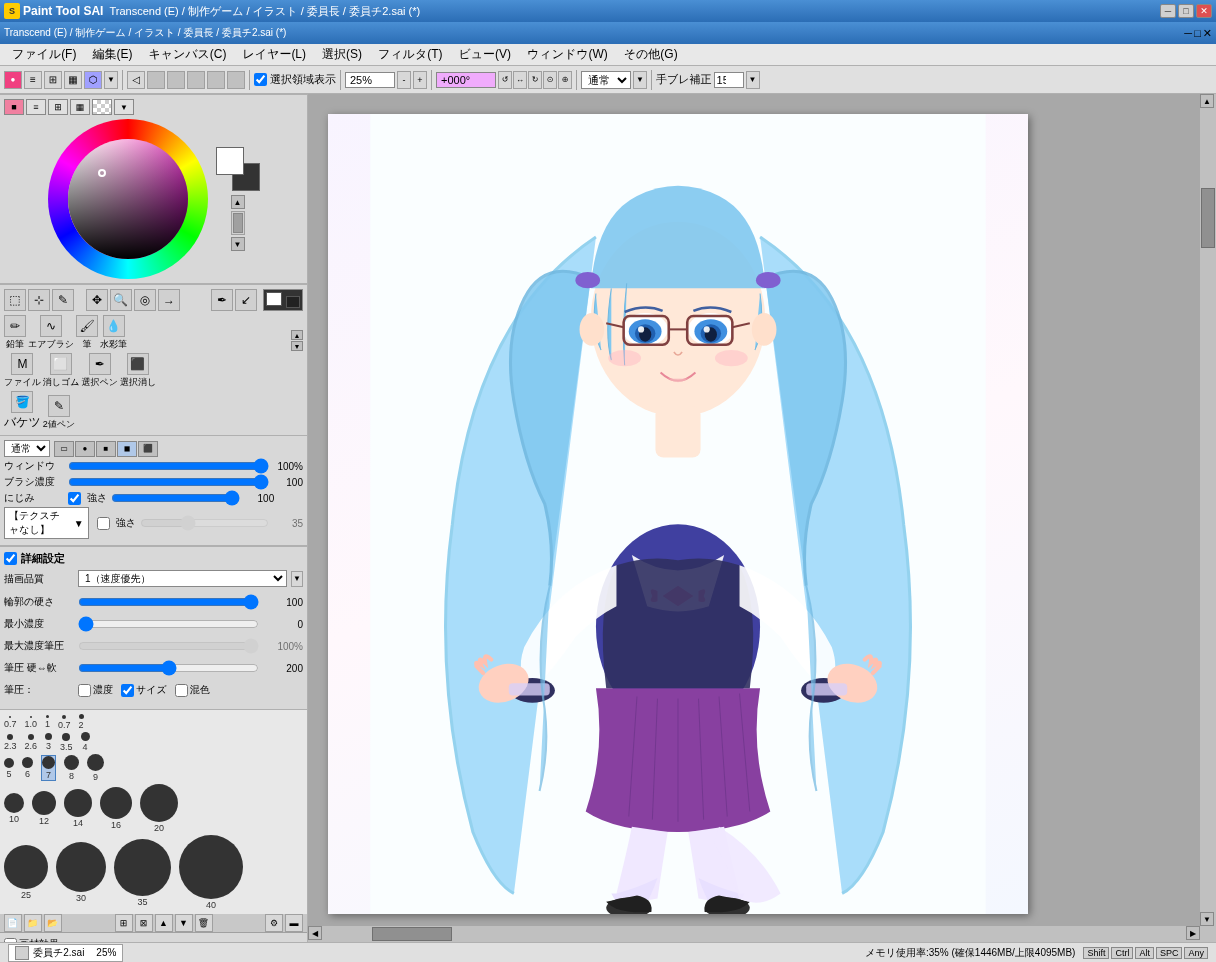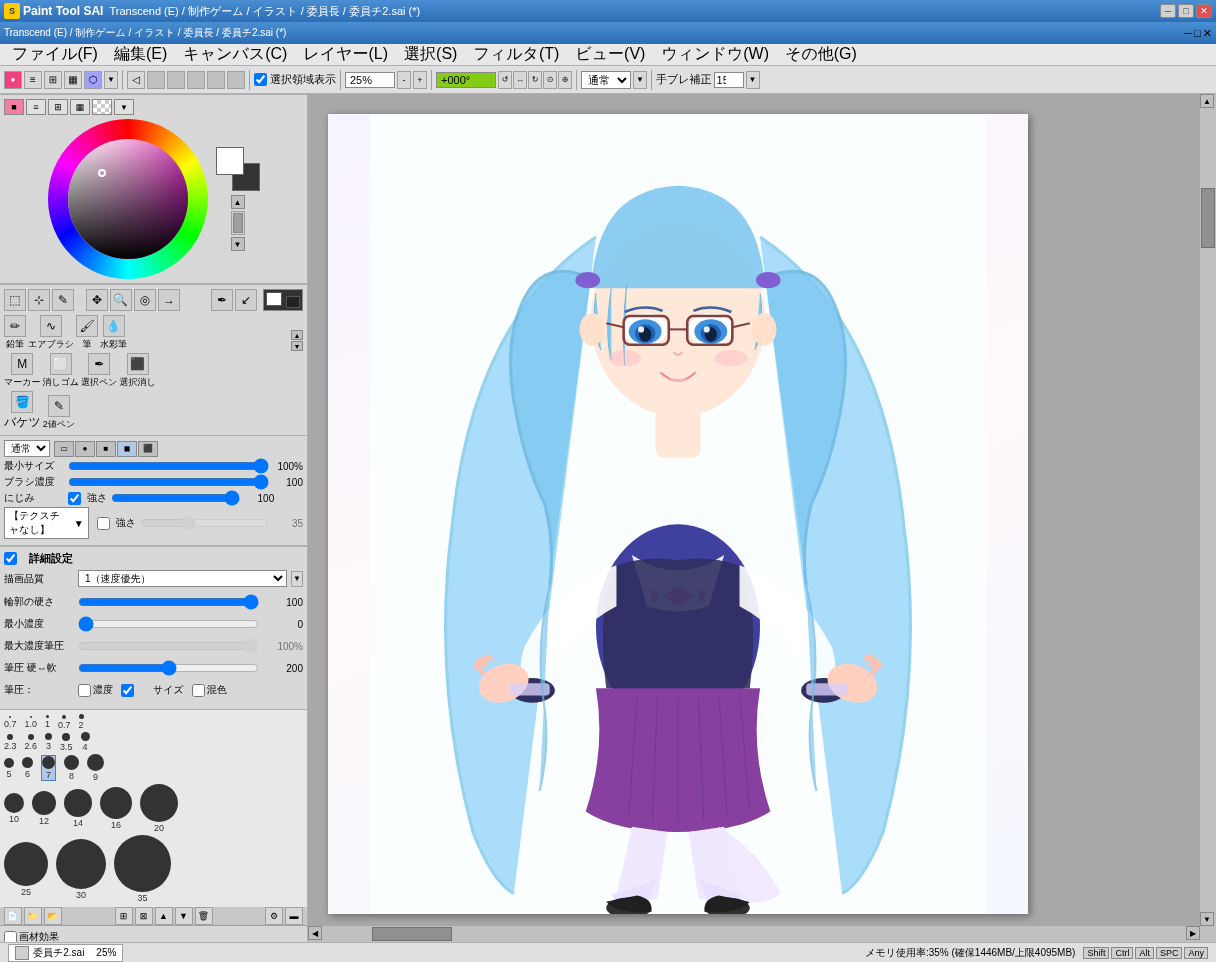--- a/index.html
+++ b/index.html
@@ -45,21 +45,21 @@
       height: 22px;
       background: #e8e8e8;
       display: flex;
       align-items: center;
       padding: 0 4px;
       border-bottom: 1px solid #b0b0b0;
     }
     #menubar .menu-item {
       padding: 2px 8px;
       cursor: pointer;
-      font-size: 16px;
+      font-size: 12px;
     }
 
     
     #toolbar {
       height: 28px;
       background: #e0e0e0;
       border-bottom: 1px solid #b0b0b0;
       display: flex;
       align-items: center;
       padding: 0 4px;
@@ -78,21 +78,21 @@
     .toolbar-zoom-display {
       display: flex; align-items: center;
       border: 1px solid #888;
       background: white;
       padding: 1px 4px;
       font-size: 11px; width: 50px;
     }
     .toolbar-angle-display {
       display: flex; align-items: center;
       border: 1px solid #888;
-      background: #84cc16;
+      background: #f0abfc;
       padding: 1px 4px;
       font-size: 11px; width: 60px;
     }
     .toolbar-mode-select {
       border: 1px solid #888;
       background: white;
       padding: 1px 2px;
       font-size: 11px; width: 50px;
     }
     .toolbar-num-input {
@@ -444,21 +444,21 @@
       gap: 1px;
     }
 
     
     #detail-settings {
       background: #d8d8d8;
       padding: 4px;
       border-top: 1px solid #b0b0b0;
     }
     .detail-header {
-      display: flex; align-items: center; gap: 12px;
+      display: flex; align-items: center; gap: 4px;
       font-size: 11px; font-weight: bold;
       margin-bottom: 4px;
     }
     .detail-row {
       display: flex; align-items: center; gap: 4px;
       margin-bottom: 8px; font-size: 10px;
     }
     .detail-label { width: 70px; }
     .detail-value { width: 40px; text-align: right; }
     .detail-slider { flex: 1; height: 8px; }
@@ -674,21 +674,21 @@
         <div style="flex:1;"></div>
         <div style="display:flex; flex-direction:column; gap:1px;">
           <div class="scroll-arrow" style="width:12px; height:10px; font-size:7px;">▲</div>
           <div class="scroll-arrow" style="width:12px; height:10px; font-size:7px;">▼</div>
         </div>
       </div>
 
       <div id="tool-row3" style="display:flex; align-items:flex-end; gap:2px; margin-top:2px;">
         <div class="tool-group">
           <div class="tool-btn">M</div>
-          <span style="font-size:9px;">マーカー</span>
+          <span style="font-size:9px;">ファイル</span>
         </div>
         <div class="tool-group">
           <div class="tool-btn">⬜</div>
           <span style="font-size:9px;">消しゴム</span>
         </div>
         <div class="tool-group">
           <div class="tool-btn">✒</div>
           <span style="font-size:9px;">選択ペン</span>
         </div>
         <div class="tool-group">
@@ -718,21 +718,21 @@
           <div class="brush-shape-btn">▭</div>
           <div class="brush-shape-btn">●</div>
           <div class="brush-shape-btn">■</div>
           <div class="brush-shape-btn active" style="background:#b0c8e8;">◼</div>
           <div class="brush-shape-btn">⬛</div>
         </div>
       </div>
 
 
       <div class="tool-option-row">
-        <span class="tool-option-label">最小サイズ</span>
+        <span class="tool-option-label">ウィンドウ</span>
         <input type="range" class="tool-option-slider" min="0" max="100" value="100" style="">
         <span class="tool-option-value">100%</span>
       </div>
 
       <div class="tool-option-row">
         <span class="tool-option-label">ブラシ濃度</span>
         <input type="range" class="tool-option-slider" min="0" max="100" value="100" style="">
         <span class="tool-option-value">100</span>
       </div>
 
@@ -797,21 +797,21 @@
         <input type="range" class="detail-slider" min="0" max="400" value="200" style="">
         <span class="detail-value">200</span>
       </div>
 
       <div class="detail-row">
         <span class="detail-label">筆圧：</span>
         <label style="display:flex; align-items:center; gap:2px; font-size:10px;">
           <input type="checkbox" style="">
           <span>濃度</span>
         </label>
-        <label style="display:flex; align-items:center; gap:19px; font-size:10px; margin-left:4px;">
+        <label style="display:flex; align-items:center; gap:2px; font-size:10px; margin-left:4px;">
           <input type="checkbox" checked="" style="">
           <span>サイズ</span>
         </label>
         <label style="display:flex; align-items:center; gap:2px; font-size:10px; margin-left:4px;">
           <input type="checkbox" style="">
           <span>混色</span>
         </label>
       </div>
     </div>
 
@@ -909,20 +909,24 @@
           <div class="brush-dot" style="width:44px;height:44px;"></div>
           <span class="brush-dot-label">25</span>
         </div>
         <div class="brush-item">
           <div class="brush-dot" style="width:50px;height:50px;"></div>
           <span class="brush-dot-label">30</span>
         </div>
         <div class="brush-item">
           <div class="brush-dot" style="width:57px;height:57px;"></div>
           <span class="brush-dot-label">35</span>
+        </div>
+        <div class="brush-item">
+          <div class="brush-dot" style="width:64px;height:64px;"></div>
+          <span class="brush-dot-label">40</span>
         </div>
       </div>
     </div>
 
     <div id="layer-header">
       <div class="layer-header-btn" title="新規レイヤー">📄</div>
       <div class="layer-header-btn" title="新規フォルダ">📁</div>
       <div class="layer-header-btn" title="開く">📂</div>
       <div style="flex:1;"></div>
       <div class="layer-header-btn" title="コピー">⊞</div>

